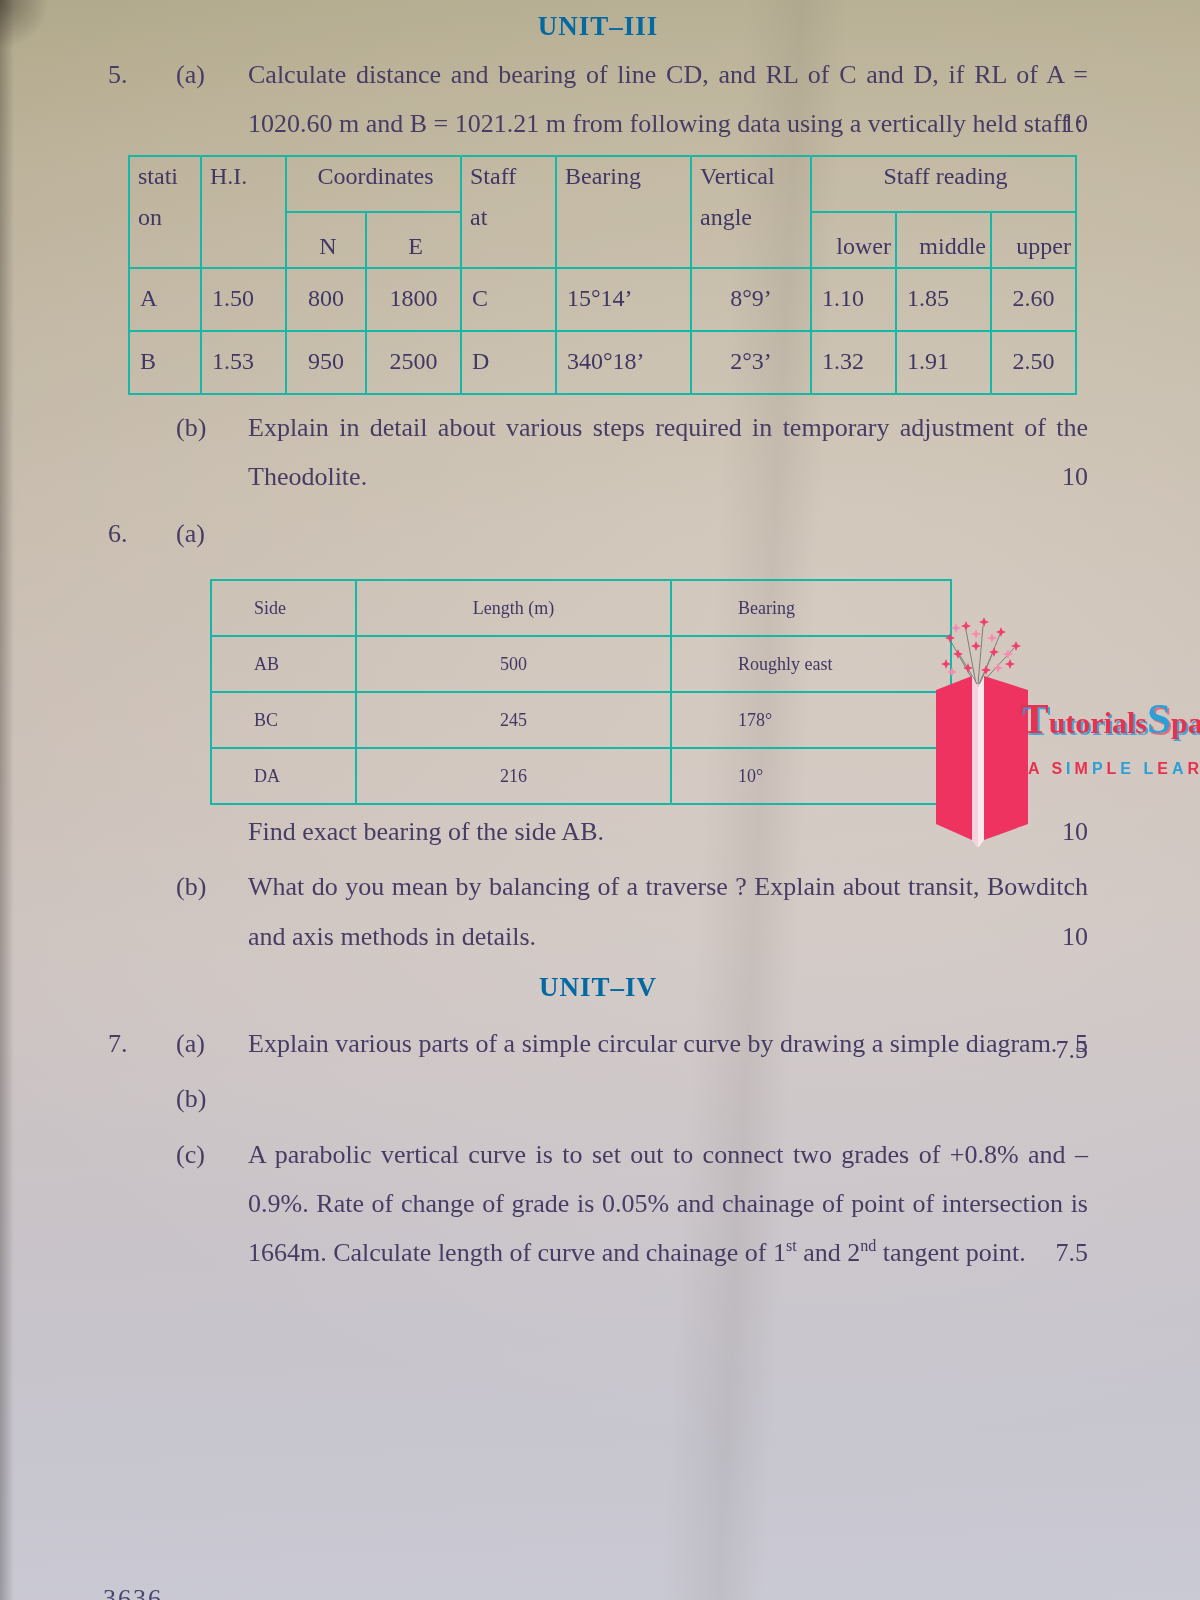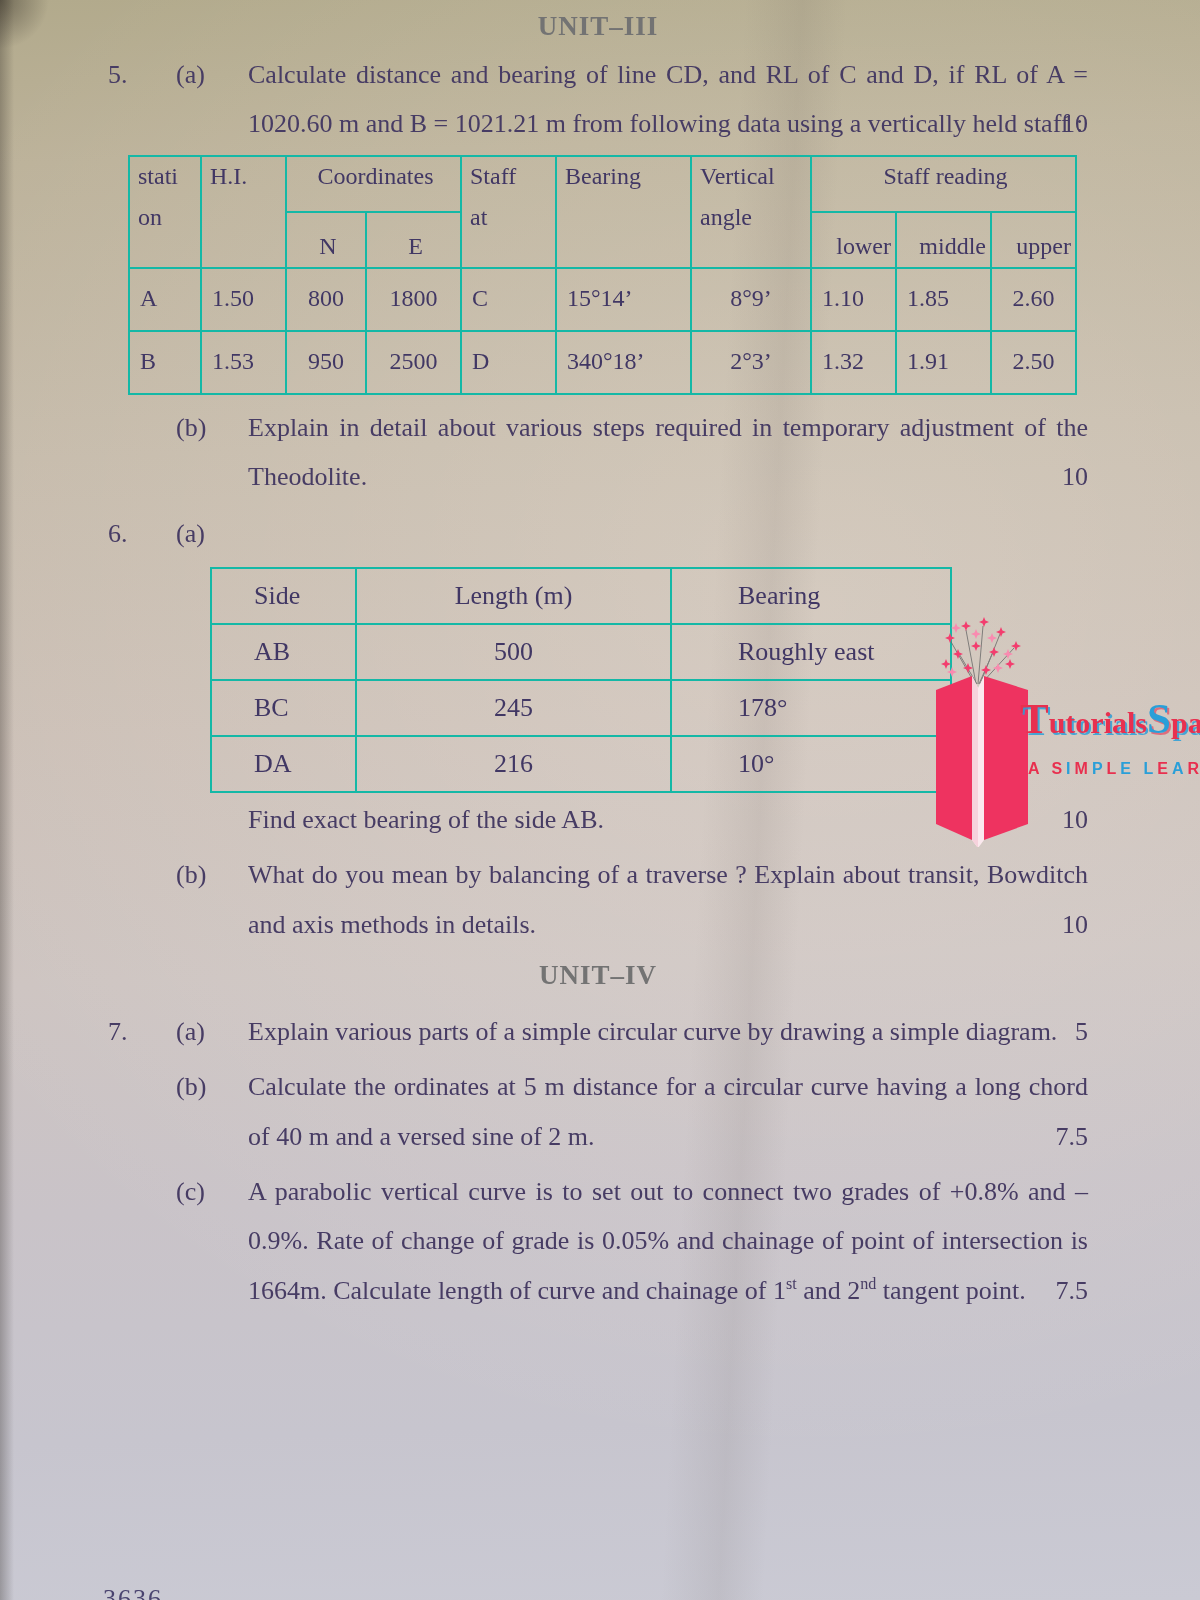--- a/index.html
+++ b/index.html
@@ -19,21 +19,21 @@
   .page {
     position: relative;
     padding: 6px 112px 0 108px;
     font-size: 26px;
     line-height: 1.9;
   }
   .unit-heading {
     text-align: center;
     font-weight: bold;
     font-size: 27px;
-    color: #737373;
+    color: #0369a1;
     letter-spacing: 1px;
     line-height: 1.55;
   }
   .qrow { display: flex; align-items: flex-start; }
   .qnum    { width: 68px; flex: 0 0 68px; font-size: 26px; }
   .qletter { width: 72px; flex: 0 0 72px; font-size: 26px; }
   .qtext   { flex: 1 1 auto; position: relative; text-align: justify; }
   .marks   { position: absolute; right: 0; bottom: 0; text-align: right; }
   .m-5a { margin-top: 2px; }
   .m-5b { margin-top: 8px; }
@@ -62,23 +62,23 @@
   .staff-table th, .staff-table td { padding: 6px 4px; }
   .staff-table .hdr  { height: 42px; vertical-align: top; text-align: left; padding-left: 8px; }
   .staff-table .hdr2 { height: 42px; vertical-align: bottom; text-align: right; padding-left: 8px; }
   .staff-table .ctr  { text-align: center; }
   .staff-table td { height: 49px; text-align: center; }
   .staff-table td.lft { text-align: left; padding-left: 10px; }
   .staff-table .tall div { margin-bottom: 14px; }
   .staff-table .tall div:last-child { margin-bottom: 0; }
 
   .traverse-table {
-    margin: 8px 0 0 102px;
+    margin: 20px 0 0 102px;
     width: 740px;
-    font-size: 26px;
+    font-size: 18px;
   }
   .traverse-table th, .traverse-table td { height: 50px; padding: 2px 8px; }
   .traverse-table .c-side { text-align: left; padding-left: 42px; }
   .traverse-table .c-len  { text-align: center; }
   .traverse-table .c-brg  { text-align: left; padding-left: 66px; }
 
   
   .logo {
     position: absolute;
     top: 612px; right: 0;
@@ -266,21 +266,20 @@
     <div class="qtext">
       <span>Explain various parts of a simple circular curve by drawing a simple diagram.</span>
       <span class="marks">5</span>
     </div>
   </div>
 
   <div class="qrow m-7b">
     <div class="qnum"></div>
     <div class="qletter">(b)</div>
     <div class="qtext">
-      <span>Calculate the ordinates at 5 m distance for a circular curve having a long chord of 40 m and a versed sine of 2 m.</span>
       <span class="marks">7.5</span>
     </div>
   </div>
 
   <div class="qrow m-7c">
     <div class="qnum"></div>
     <div class="qletter">(c)</div>
     <div class="qtext">
       <span>A parabolic vertical curve is to set out to connect two grades of +0.8% and – 0.9%. Rate of change of grade is 0.05% and chainage of point of intersection is 1664m. Calculate length of curve and chainage of </span><span>1</span><sup>st</sup><span> and </span><span>2</span><sup>nd</sup><span> tangent point.</span>
       <span class="marks">7.5</span>

